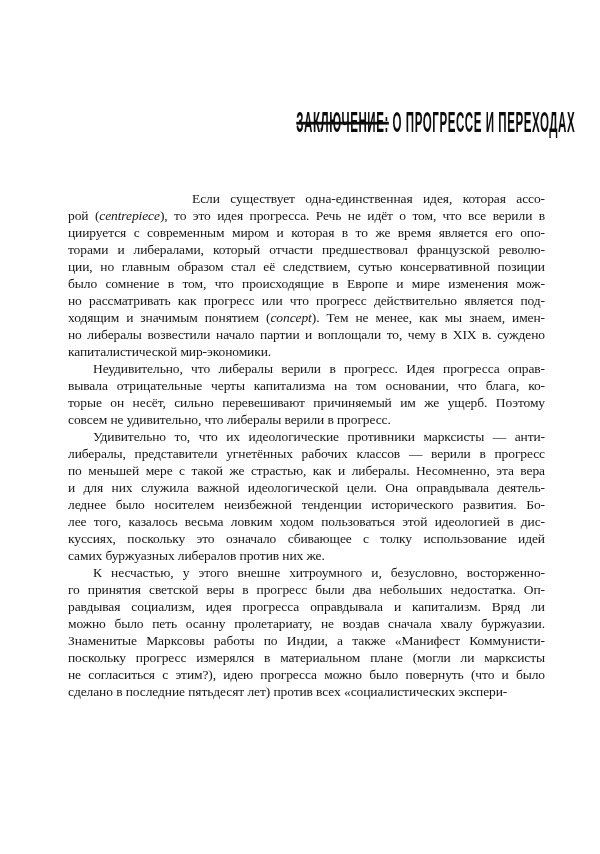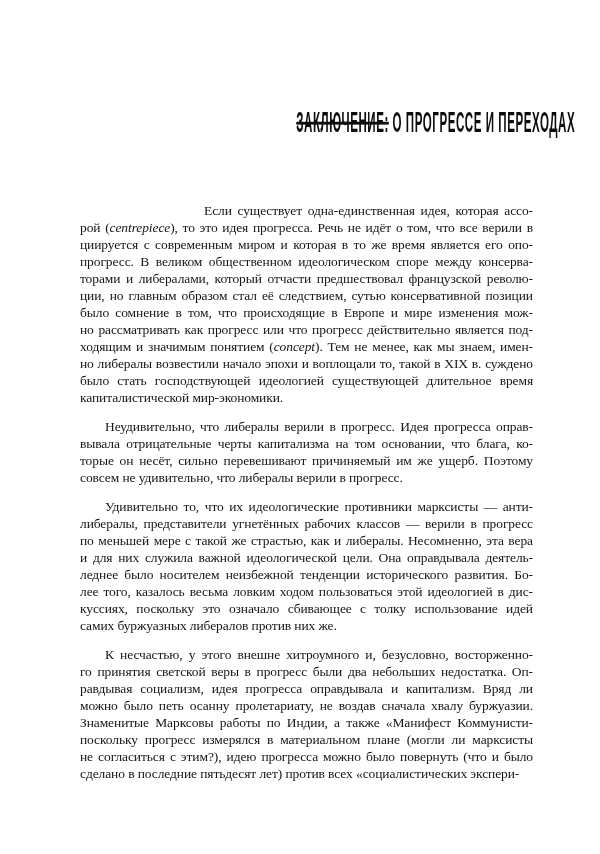--- a/index.html
+++ b/index.html
@@ -41,21 +41,21 @@
   }
   
   .body-text {
     position: absolute;
     left: 68px; top: 190px; width: 477px;
     font-size: 13.5px;
     line-height: 17px;
     letter-spacing: -0.1px;
     color: #161616;
   }
-  .para { margin: 12px; }
+  .para { margin: 0; }
   .line {
     height: 17px;
     text-align: justify;
     text-align-last: justify;
     overflow: hidden;
   }
   .line.plast { text-align-last: left; }
   .para .line.pfirst { text-indent: 25px; }
   .para.opening .line.pfirst { text-indent: 124px; }
   .line i { font-style: italic; }
@@ -67,28 +67,26 @@
 
   <header class="chapter-title">
     <span class="title-scale"><span class="struck">ЗАКЛЮЧЕНИЕ:</span> <span>О ПРОГРЕССЕ И ПЕРЕХОДАХ</span></span>
   </header>
 
   <main class="body-text">
       <div class="para opening">
         <div class="line pfirst">Если существует одна-единственная идея, которая ассо-</div>
         <div class="line">рой (<i>centrepiece</i>), то это идея прогресса. Речь не идёт о том, что все верили в</div>
         <div class="line">циируется с современным миром и которая в то же время является его опо-</div>
-        <div class="line">прогресс. В великом общественном идеологическом споре между консерва-</div>
         <div class="line">торами и либералами, который отчасти предшествовал французской револю-</div>
         <div class="line">ции, но главным образом стал её следствием, сутью консервативной позиции</div>
         <div class="line">было сомнение в том, что происходящие в Европе и мире изменения мож-</div>
         <div class="line">но рассматривать как прогресс или что прогресс действительно является под-</div>
         <div class="line">ходящим и значимым понятием (<i>concept</i>). Тем не менее, как мы знаем, имен-</div>
-        <div class="line">но либералы возвестили начало эпохи и воплощали то, такой в XIX в. суждено</div>
-        <div class="line">было стать господствующей идеологией существующей длительное время</div>
+        <div class="line">но либералы возвестили начало партии и воплощали то, чему в XIX в. суждено</div>
         <div class="line plast">капиталистической мир-экономики.</div>
       </div>
       <div class="para">
         <div class="line pfirst">Неудивительно, что либералы верили в прогресс. Идея прогресса оправ-</div>
         <div class="line">вывала отрицательные черты капитализма на том основании, что блага, ко-</div>
         <div class="line">торые он несёт, сильно перевешивают причиняемый им же ущерб. Поэтому</div>
         <div class="line plast">совсем не удивительно, что либералы верили в прогресс.</div>
       </div>
       <div class="para">
         <div class="line pfirst">Удивительно то, что их идеологические противники марксисты — анти-</div>

